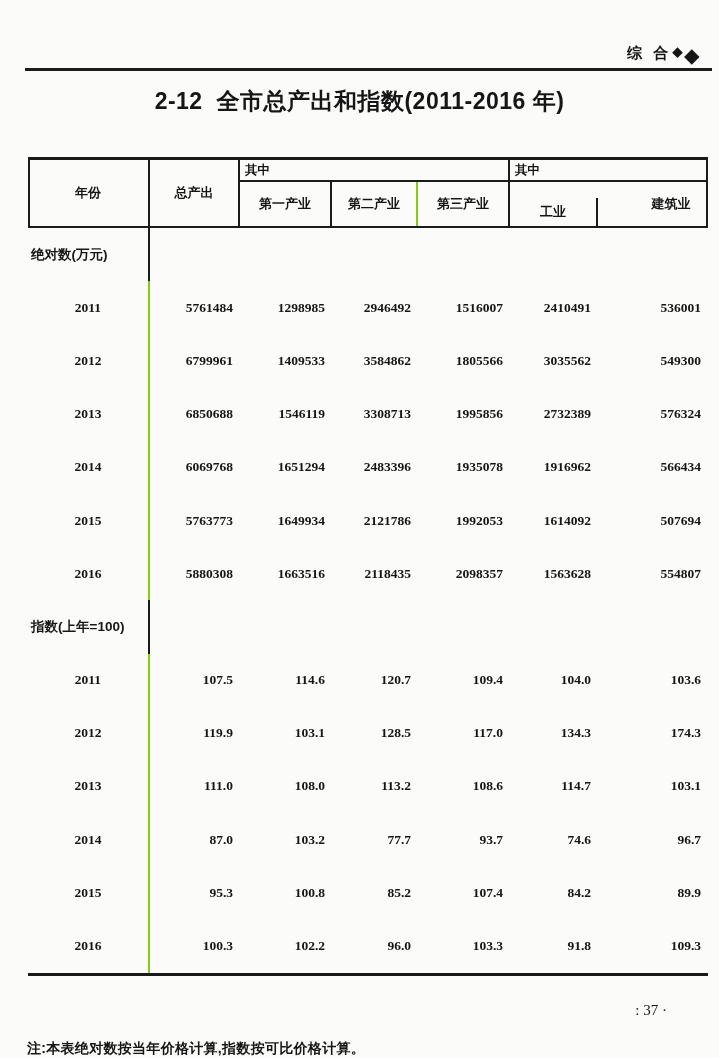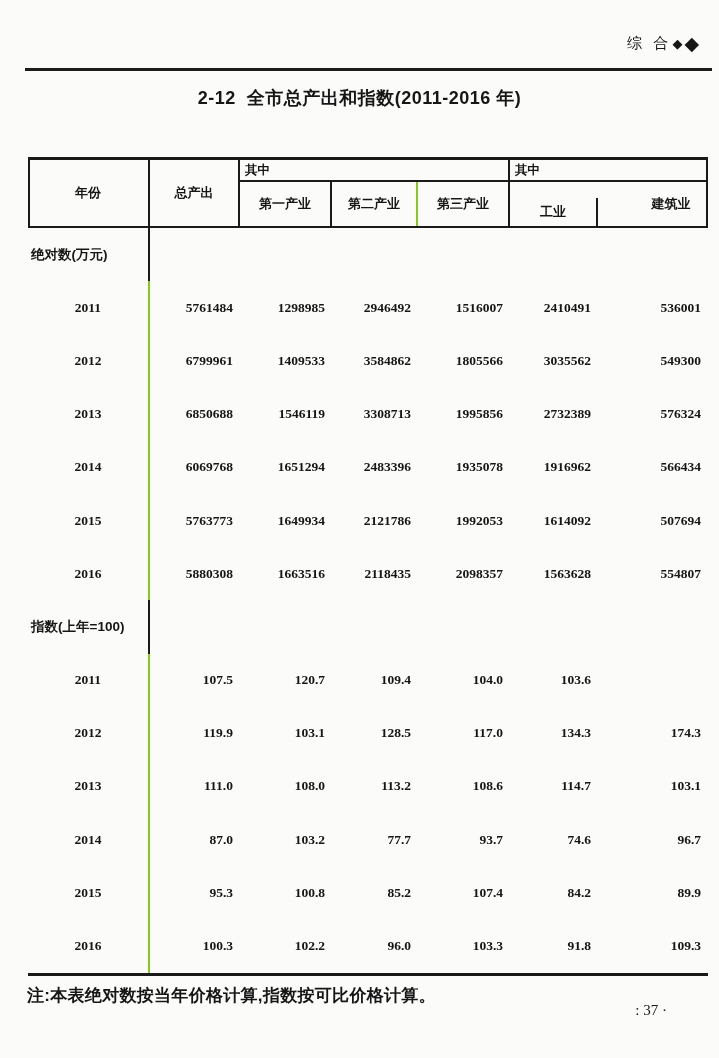--- a/index.html
+++ b/index.html
@@ -4,33 +4,33 @@
 <style>
   html,body{margin:0;padding:0;}
   body{
     width:719px;height:1058px;position:relative;overflow:hidden;
     background:#fbfbf9;
     font-family:"Liberation Sans", sans-serif;
     color:#161616;
   }
   
   .corner{
-    position:absolute;top:32px;right:19px;
-    display:flex;align-items:center;
-    font-weight:400;font-size:15px;letter-spacing:1px;white-space:pre;
+    position:absolute;top:44px;right:19px;
+    display:flex;align-items:flex-start;
+    font-weight:700;font-size:15px;letter-spacing:1px;white-space:pre;
   }
   .corner .d-small{font-size:13px;margin-left:3px;}
   .corner .d-large{font-size:19px;margin-left:1px;}
   .toprule{
     position:absolute;left:25px;top:68px;width:687px;height:3px;
     background:#1c1c1c;
   }
   .title{
     position:absolute;left:0;top:86px;width:719px;
-    text-align:center;font-size:18px;font-weight:700;
+    text-align:center;font-size:23px;font-weight:700;
     letter-spacing:0.5px;white-space:pre;
   }
   
   .table{
     position:absolute;left:28px;top:157px;width:680px;
     border-top:3px solid #1a1a1a;border-bottom:3px solid #1a1a1a;
   }
   .thead{
     position:relative;
     display:grid;
@@ -64,22 +64,22 @@
   .c-num{
     justify-content:flex-end;padding-right:7px;
     font-family:"Liberation Serif", serif;font-weight:700;font-size:13.5px;
   }
   .c-section{
     padding-left:3px;border-right:2px solid #1a1a1a;
     font-weight:700;font-size:13.5px;white-space:pre;
   }
   .c-rest{grid-column:2/8;}
   .note{
-    position:absolute;left:27px;top:984px;
-    font-weight:700;font-size:17px;letter-spacing:0.3px;
+    position:absolute;left:27px;top:1040px;
+    font-weight:700;font-size:14px;letter-spacing:0.3px;
   }
   .pageno{
     position:absolute;right:52px;top:1002px;
     font-family:"Liberation Serif", serif;font-size:15px;white-space:pre;
   }
 </style>
 </head>
 <body>
 
 <div class="corner">
@@ -170,20 +170,21 @@
     </div>
 
     <div class="trow">
       <div class="cell c-section">指数(上年=100)</div>
       <div class="cell c-rest"></div>
     </div>
 
     <div class="trow">
       <div class="cell c-year">2011</div>
       <div class="cell c-num">107.5</div>
+      <div class="cell c-num">114.6</div>
       <div class="cell c-num">120.7</div>
       <div class="cell c-num">109.4</div>
       <div class="cell c-num">104.0</div>
       <div class="cell c-num">103.6</div>
     </div>
 
     <div class="trow">
       <div class="cell c-year">2012</div>
       <div class="cell c-num">119.9</div>
       <div class="cell c-num">103.1</div>

